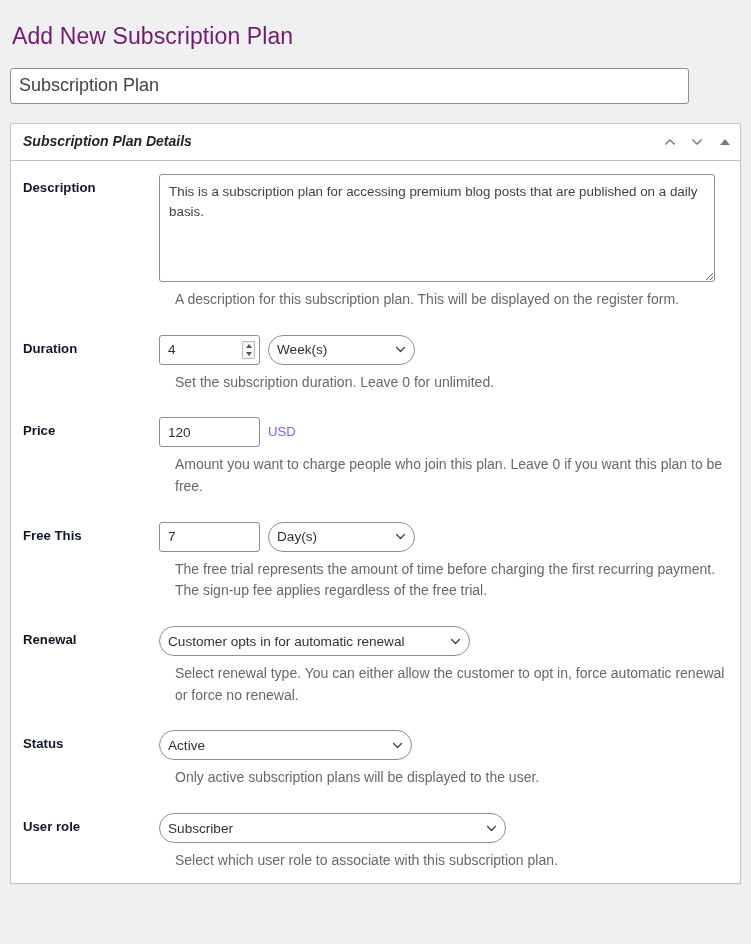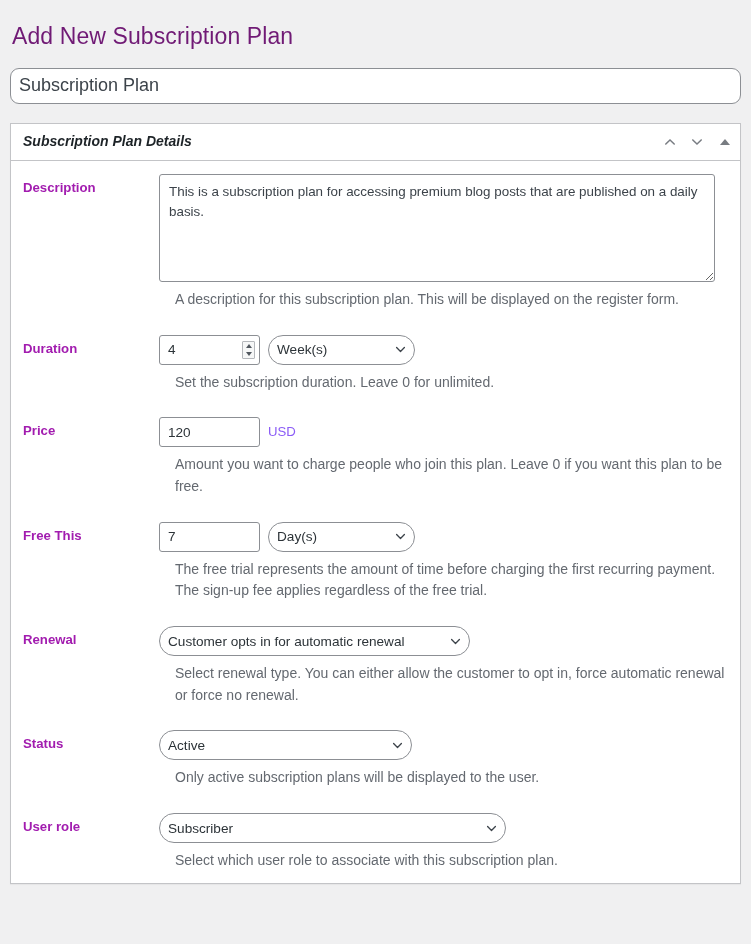--- a/index.html
+++ b/index.html
@@ -23,30 +23,30 @@
     font-weight: 400;
     line-height: 1.3;
     color: #701a75;
     margin: 0 0 16px 2px;
     letter-spacing: 0.1px;
   }
 
   
   .title-input {
     display: block;
-    width: 731px;
+    width: 679px;
     height: 36px;
     padding: 3px 8px;
     font-family: "Liberation Sans", sans-serif;
     font-size: 18px;
     font-weight: 400;
     color: #3c434a;
     background: #fff;
     border: 1px solid #8c8f94;
-    border-radius: 9px;
+    border-radius: 3px;
     outline: none;
     line-height: 28px;
   }
   .title-input::placeholder { color: #3c434a; opacity: 1; }
 
   
   .postbox {
     margin-top: 19px;
     width: 731px;
     background: #fff;
@@ -103,21 +103,21 @@
     border-collapse: collapse;
     table-layout: auto;
   }
   table.form-table th {
     width: 147px;
     text-align: left;
     vertical-align: top;
     padding: 18px 4px 18px 12px;
     font-size: 13.2px;
     font-weight: 600;
-    color: #a21caf;
+    color: #0f172a;
     line-height: 1.3;
     white-space: nowrap;
   }
   table.form-table td {
     vertical-align: top;
     padding: 13px 10px 11px 1px;
     font-size: 13.2px;
     line-height: 1.5;
   }
   p.description {

